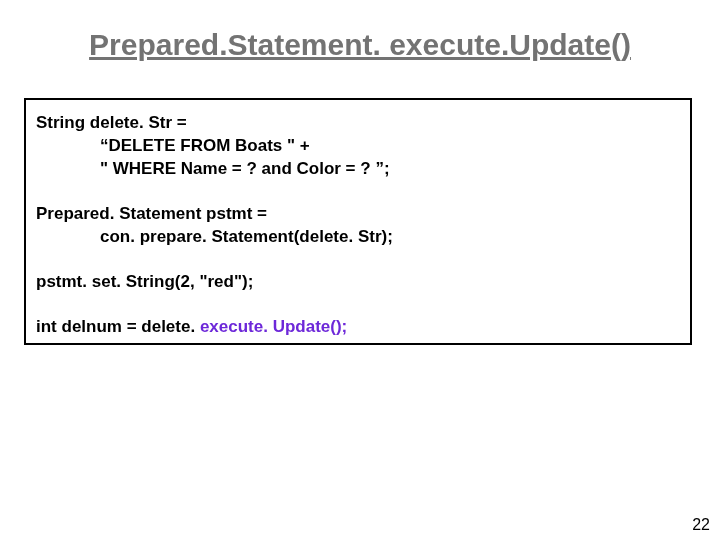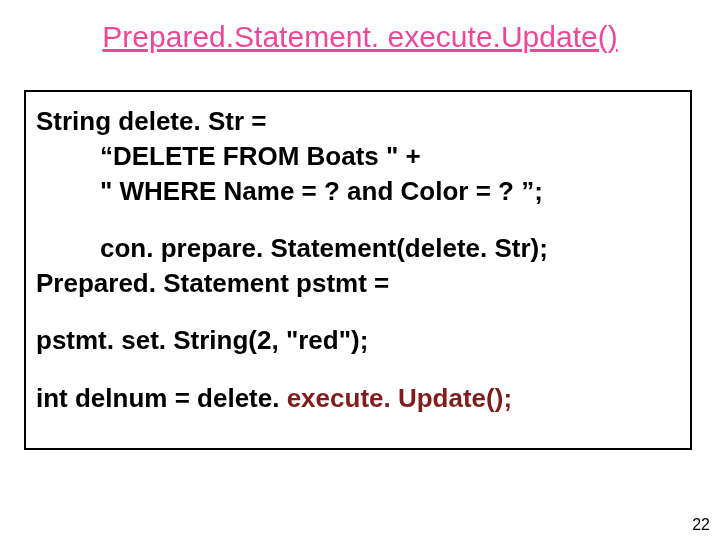--- a/index.html
+++ b/index.html
@@ -7,41 +7,41 @@
     padding: 0;
     width: 720px;
     height: 540px;
     background: #ffffff;
     font-family: "Comic Sans MS", "Comic Sans", cursive, sans-serif;
     position: relative;
     overflow: hidden;
   }
   .title {
     text-align: center;
-    color: #ec4899;
+    color: #737373;
     font-size: 30px;
-    font-weight: normal;
+    font-weight: bold;
     text-decoration: underline;
-    margin-top: 20px;
+    margin-top: 28px;
     margin-bottom: 36px;
   }
   .code-box {
     border: 2px solid #000;
     margin: 0 28px 0 24px;
-    padding: 12px 10px 32px 10px;
-    font-size: 26px;
+    padding: 12px 10px 4px 10px;
+    font-size: 17px;
     line-height: 1.35;
     color: #000;
     font-weight: bold;
   }
   .code-line { white-space: pre; }
   .indent { padding-left: 64px; display: inline-block; }
   .para { margin-bottom: 22px; }
   .para:last-child { margin-bottom: 0; }
-  .bluecall { color: #7f1d1d; }
+  .bluecall { color: #6d28d9; }
   .page-num {
     position: absolute;
     right: 10px;
     bottom: 6px;
     font-size: 16px;
     color: #000000;
     font-family: Arial, sans-serif;
   }
 </style>
 </head>
@@ -51,22 +51,22 @@
 
 <div class="code-box">
 
   <div class="para">
     <div class="code-line">String delete. Str =</div>
     <div class="code-line"><span class="indent">“DELETE FROM Boats " +</span></div>
     <div class="code-line"><span class="indent">" WHERE Name = ? and Color = ? ”;</span></div>
   </div>
 
   <div class="para">
+    <div class="code-line">Prepared. Statement pstmt =</div>
     <div class="code-line"><span class="indent">con. prepare. Statement(delete. Str);</span></div>
-    <div class="code-line">Prepared. Statement pstmt =</div>
   </div>
 
   <div class="para">
     <div class="code-line">pstmt. set. String(2, "red");</div>
   </div>
 
   <div class="para">
     <div class="code-line"><span>int delnum = delete. </span><span class="bluecall">execute. Update();</span></div>
   </div>
 

